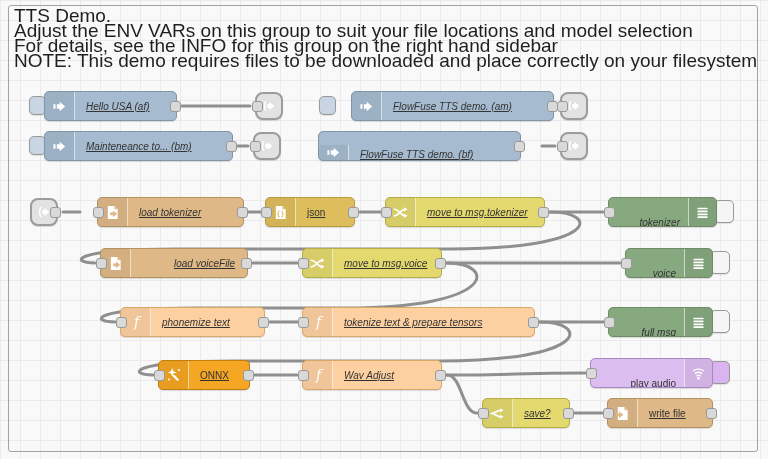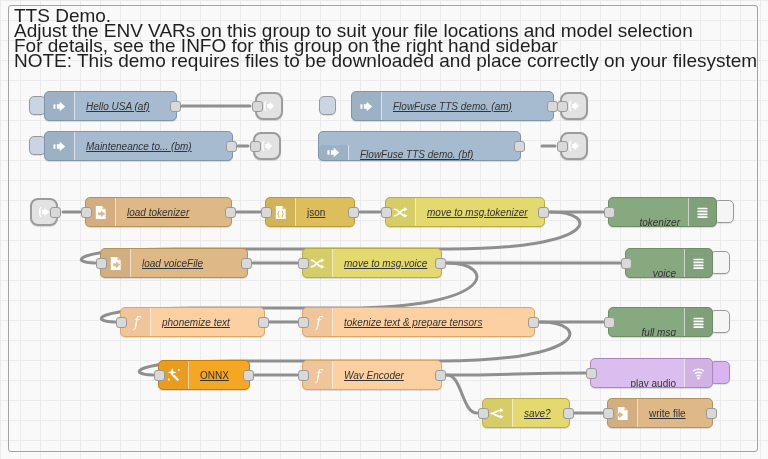--- a/index.html
+++ b/index.html
@@ -149,21 +149,21 @@
       </div>
       <div class="node link" style="left: 30px; top: 198px; background: rgb(226, 226, 226); border-color: rgb(156, 156, 156);">
         <span class="licon">
           <svg viewBox="0 0 16 16" width="14" height="14">
             <path d="M4.2 3C2.6 4.4 2.6 11.6 4.2 13" stroke="#fff" stroke-width="1.6" fill="none" stroke-linecap="round"></path>
             <path fill="#fff" d="M6 5.6h2.6V3.1L14 8l-5.4 4.9v-2.5H6z"></path>
           </svg>
         </span>
         <span class="port pout"></span>
       </div>
-      <div class="node" style="left: 85px; top: 197px; width: 147px; background: rgb(222, 184, 135); border-color: rgb(179, 146, 92);">
+      <div class="node" style="left: 97px; top: 197px; width: 147px; background: rgb(222, 184, 135); border-color: rgb(179, 146, 92);">
         <span class="icon-box side-left">
           <svg viewBox="0 0 16 16" width="15" height="15">
             <path fill="#fff" d="M3 1h7l3.5 3.5V15H3z"></path>
             <path fill="#deb887" opacity=".9" d="M10 1v3.5h3.5z"></path>
             <path fill="#deb887" d="M5.5 8h3V5.9L13 9.4l-4.5 3.6v-2H5.5z"></path>
           </svg>
         </span>
         <span class="label it">load tokenizer</span>
         <span class="port pin"></span>
         <span class="port pout"></span>
@@ -202,21 +202,21 @@
             <g fill="#fff">
               <rect x="2.5" y="2.8" width="11" height="1.8" rx=".9"></rect>
               <rect x="2.5" y="5.9" width="11" height="1.8" rx=".9"></rect>
               <rect x="2.5" y="9" width="11" height="1.8" rx=".9"></rect>
               <rect x="2.5" y="12.1" width="11" height="1.8" rx=".9"></rect>
             </g>
           </svg>
         </span>
         <span class="port pin"></span>
       </div>
-      <div class="node" style="left: 100px; top: 248px; width: 148px; background: rgb(222, 184, 135); border-color: rgb(179, 146, 92);">
+      <div class="node" style="left: 100px; top: 248px; width: 148px; background: rgb(222, 184, 135); border-color: rgb(179, 146, 92); gap: 32px;">
         <span class="icon-box side-left">
           <svg viewBox="0 0 16 16" width="15" height="15">
             <path fill="#fff" d="M3 1h7l3.5 3.5V15H3z"></path>
             <path fill="#deb887" opacity=".9" d="M10 1v3.5h3.5z"></path>
             <path fill="#deb887" d="M5.5 8h3V5.9L13 9.4l-4.5 3.6v-2H5.5z"></path>
           </svg>
         </span>
         <span class="label it">load voiceFile</span>
         <span class="port pin"></span>
         <span class="port pout"></span>
@@ -297,21 +297,21 @@
         <span class="label">ONNX</span>
         <span class="port pin"></span>
         <span class="port pout"></span>
       </div>
       <div class="node" style="left: 302px; top: 360px; width: 140px; background: rgb(253, 208, 162); border-color: rgb(217, 167, 102);">
         <span class="icon-box side-left">
           <svg viewBox="0 0 16 16" width="16" height="16">
             <text x="8.5" y="12.5" font-size="14" font-style="italic" font-family="DejaVu Serif, serif" fill="#fff" text-anchor="middle">f</text>
           </svg>
         </span>
-        <span class="label it">Wav Encoder</span>
+        <span class="label it">Wav Adjust</span>
         <span class="port pin"></span>
         <span class="port pout"></span>
       </div>
       <div class="sqbtn" style="left: 710px; top: 361px; width: 20px; height: 23px; background: rgb(217, 180, 240);"></div>
       <div class="node" style="left: 590px; top: 358px; width: 123px; background: rgb(220, 189, 239); border-color: rgb(170, 135, 196);">
         <span class="label alignr">play audio</span>
         <span class="icon-box side-right">
           <svg viewBox="0 0 16 16" width="15" height="15">
             <g fill="none" stroke="#fff" stroke-width="1.5" stroke-linecap="round">
               <path d="M2.8 5.1C5.6 2.8 10.4 2.8 13.2 5.1"></path>

